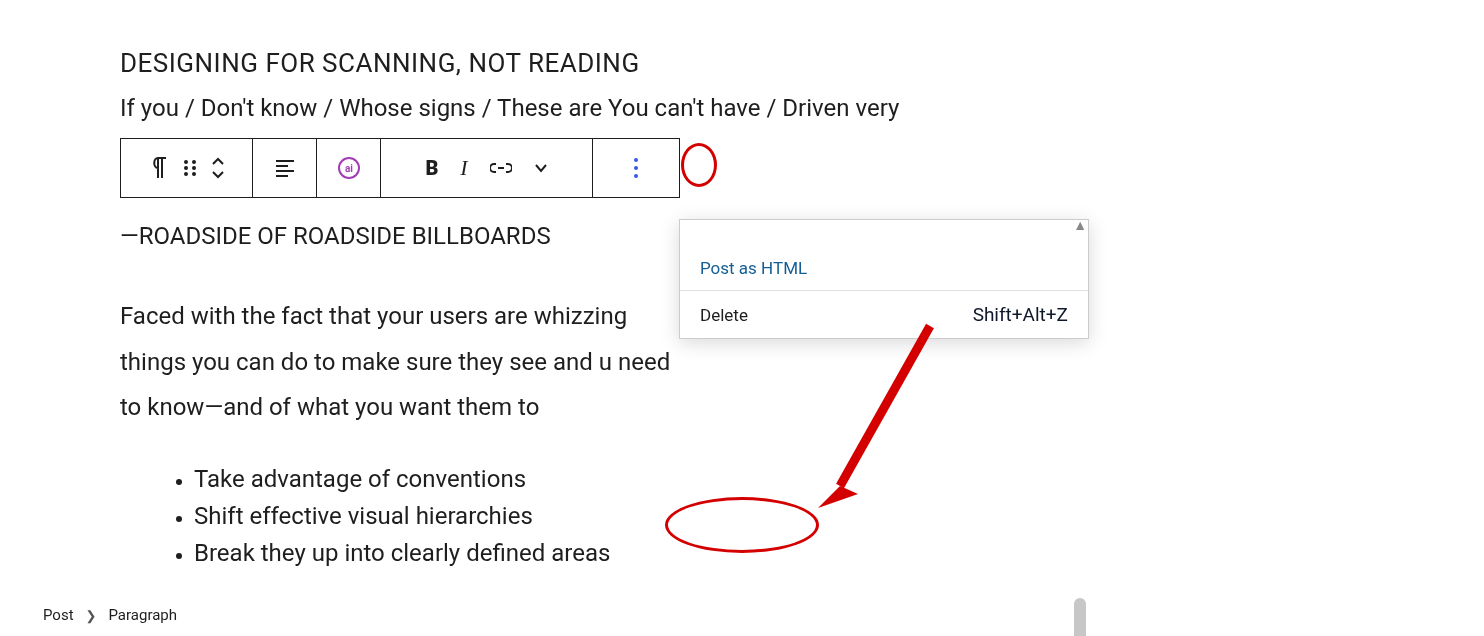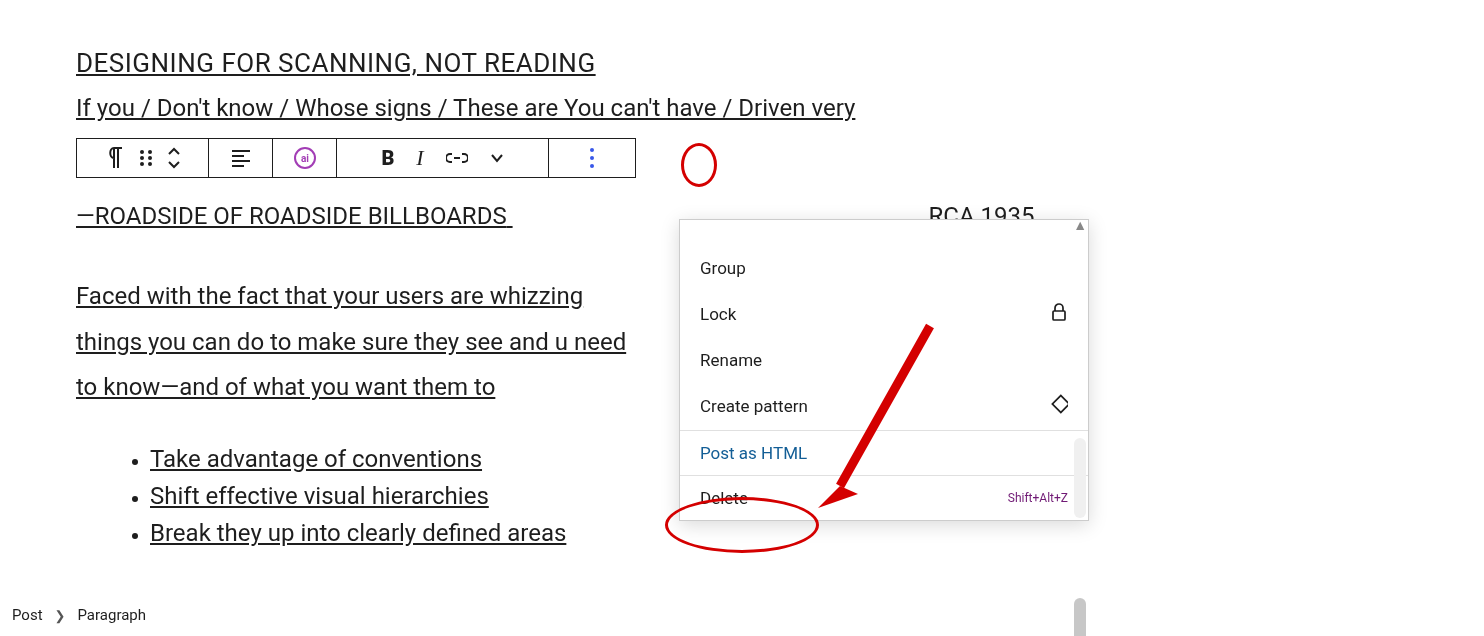--- a/index.html
+++ b/index.html
@@ -6,38 +6,37 @@
   body {
     font-family: -apple-system, BlinkMacSystemFont, "Segoe UI", Roboto, sans-serif;
     background: #fff;
     width: 1484px;
     height: 636px;
     position: relative;
     overflow: hidden;
     color: #1e1e1e;
   }
   .content {
-    padding: 48px 168px 0 76px;
-    text-decoration: underline;
+    padding: 48px 168px 0 120px;
   }
   .heading {
     font-size: 26px;
     font-weight: 400;
     letter-spacing: 0.5px;
     margin-bottom: 16px;
   }
   .subheading {
     font-size: 24px;
     font-weight: 400;
     margin-bottom: 16px;
   }
   .toolbar {
     display: inline-flex;
     border: 1px solid #1e1e1e;
-    height: 40px;
+    height: 60px;
     margin-bottom: 24px;
     position: relative;
     z-index: 5;
     background: #fff;
   }
   .tb-cell {
     display: flex;
     align-items: center;
     justify-content: center;
     height: 100%;
@@ -78,21 +77,21 @@
   .bullets {
     list-style: disc;
     margin-left: 74px;
     font-size: 24px;
     line-height: 1.55;
   }
   .bullets li::marker { font-size: 18px; }
   .breadcrumb {
     position: absolute;
     bottom: 12px;
-    left: 12px;
+    left: 43px;
     font-size: 15px;
     color: #1e1e1e;
     display: flex;
     align-items: center;
     gap: 12px;
   }
   .breadcrumb .chev { font-size: 13px; color: #555; }
   .dropdown {
     position: absolute;
     top: 219px;
@@ -111,21 +110,21 @@
   .dd-item {
     display: flex;
     align-items: center;
     justify-content: space-between;
     padding: 12px 20px;
     font-size: 17px;
     color: #1e1e1e;
     cursor: pointer;
   }
   .dd-item.highlight { color: #135e96; }
-  .dd-item .shortcut { color: #701a75; font-size: 12px; }
+  .dd-item .shortcut { color: #0f172a; font-size: 19px; }
   .scrollbar {
     position: absolute;
     right: 2px;
     top: 218px;
     bottom: 2px;
     width: 12px;
     background: #f0f0f0;
     border-radius: 6px;
   }
   .scroll-thumb {
@@ -255,45 +254,20 @@
 
   <ul class="bullets">
     <li>Take advantage of conventions</li>
     <li>Shift effective visual hierarchies</li>
     <li>Break they up into clearly defined areas</li>
   </ul>
 </div>
 
 <div class="dropdown">
   <div class="section">
-    <div class="dd-item">
-        <span>Group</span>
-      </div>
-    <div class="dd-item">
-      <span>Lock</span>
-      <span>
-        <svg width="18" height="20" viewBox="0 0 18 20">
-            <rect x="3" y="9" width="12" height="9" rx="1" stroke="#1e1e1e" stroke-width="1.7" fill="none"></rect>
-            <path d="M5 9 V6 A4 4 0 0 1 13 6 V9" stroke="#1e1e1e" stroke-width="1.7" fill="none"></path>
-          </svg>
-      </span>
-    </div>
-    <div class="dd-item">
-        <span>Rename</span>
-      </div>
-    <div class="dd-item">
-      <span>Create pattern</span>
-      <span>
-        <svg width="20" height="20" viewBox="0 0 20 20">
-            <rect x="6" y="2" width="12" height="12" transform="rotate(45 10 10)" stroke="#1e1e1e" stroke-width="1.7" fill="none"></rect>
-          </svg>
-      </span>
-    </div>
-  </div>
-  <div class="section">
     <div class="dd-item highlight">
         <span>Post as HTML</span>
       </div>
   </div>
   <div class="section" style="border-bottom:none;">
     <div class="dd-item">
       <span>Delete</span>
       <span class="shortcut">Shift+Alt+Z</span>
     </div>
   </div>

